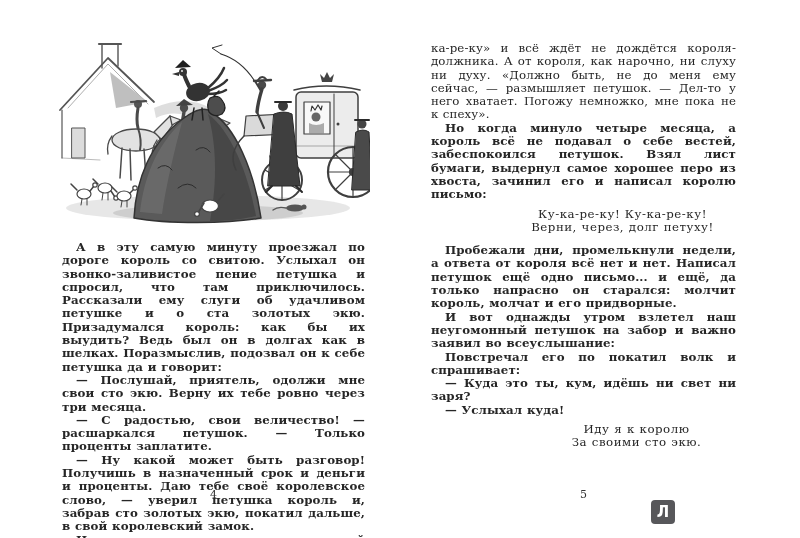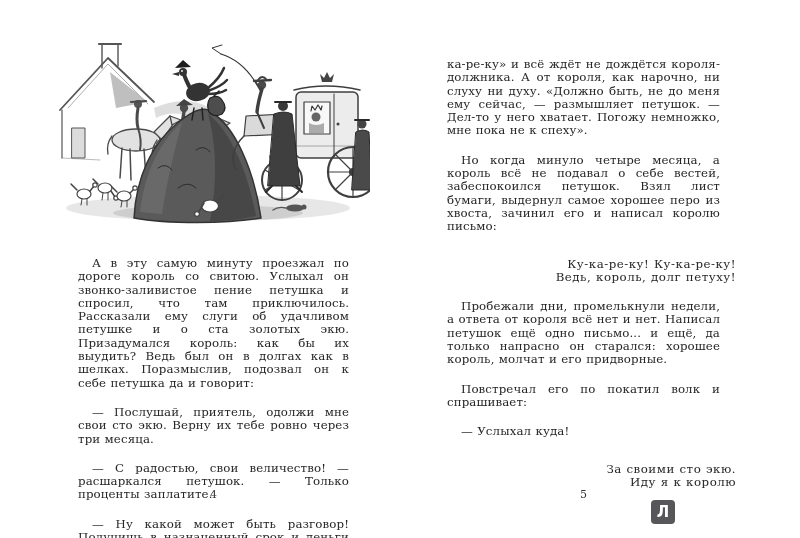--- a/index.html
+++ b/index.html
@@ -1,22 +1,22 @@
 <!DOCTYPE html>
 <html><head>
 <meta charset="utf-8">
 <style>
   html,body{margin:0;padding:0;}
   body{background:#ffffff;font-family:"DejaVu Serif","Liberation Serif",serif;}
   .spread{position:relative;width:800px;height:538px;background:#ffffff;overflow:hidden;}
   .text-col{position:absolute;font-size:11.8px;line-height:13.3px;color:#262626;
             text-align:justify;word-spacing:0.5px;letter-spacing:0.1px;}
-  .text-col p{margin:16px;}
-  .text-col p.indent{text-indent:14px;}
-  .verse{text-align:right;letter-spacing:0.5px;margin-top:24px;margin-bottom:10px;}
+  .text-col p{margin:0;}
+  .text-col p.indent{text-indent:14px;font-weight:bold;}
+  .verse{text-align:center;letter-spacing:0.5px;margin-top:6px;margin-bottom:10px;}
   .verse div{white-space:nowrap;}
   .verse.v1{margin-left:78px;}
   .verse.v2{margin-left:106px;}
   .col-left{left:62px;top:241px;width:303px;}
   .col-right{left:431px;top:42px;width:305px;}
   .pagenum{position:absolute;top:488px;font-size:11px;color:#333;text-align:center;}
   .pagenum.pn-left{left:62px;width:303px;}
   .pagenum.pn-right{left:431px;width:305px;}
   .watermark{position:absolute;left:651px;top:500px;width:24px;height:24px;border-radius:4px;
              display:flex;align-items:center;justify-content:center;
@@ -178,28 +178,30 @@
     </div>
     <div class="pagenum pn-left">4</div>
   </section>
 
   <section>
     <div class="text-col col-right">
       <p>ка-ре-ку» и всё ждёт не дождётся короля-должника. А от короля, как нарочно, ни слуху ни духу. «Должно быть, не до меня ему сейчас, — размышляет петушок. — Дел-то у него хватает. Погожу немножко, мне пока не к спеху».</p>
       <p class="indent">Но когда минуло четыре месяца, а король всё не подавал о себе вестей, забеспокоился петушок. Взял лист бумаги, выдернул самое хорошее перо из хвоста, зачинил его и написал королю письмо:</p>
       <div class="verse v1">
         <div>Ку-ка-ре-ку! Ку-ка-ре-ку!</div>
-        <div>Ведь, король, долг петуху!</div>
+        <div>Верни, через, долг петуху!</div>
       </div>
-      <p class="indent">Пробежали дни, промелькнули недели, а ответа от короля всё нет и нет. Написал петушок ещё одно письмо... и ещё, да только напрасно он старался: хорошее король, молчат и его придворные.</p>
+      <p class="indent">Пробежали дни, промелькнули недели, а ответа от короля всё нет и нет. Написал петушок ещё одно письмо... и ещё, да только напрасно он старался: молчит король, молчат и его придворные.</p>
+      <p class="indent">И вот однажды утром взлетел наш неугомонный петушок на забор и важно заявил во всеуслышание:</p>
       <p class="indent">Повстречал его по покатил волк и спрашивает:</p>
+      <p class="indent">— Куда это ты, кум, идёшь ни свет ни заря?</p>
       <p class="indent">— Услыхал куда!</p>
       <div class="verse v2">
+        <div>Иду я к королю</div>
         <div>За своими сто экю.</div>
-        <div>Иду я к королю</div>
       </div>
 
     </div>
     <div class="pagenum pn-right">5</div>
   </section>
 
   <div class="watermark" style="background: rgb(87, 87, 90);">Л</div>
 
 </div>
 

